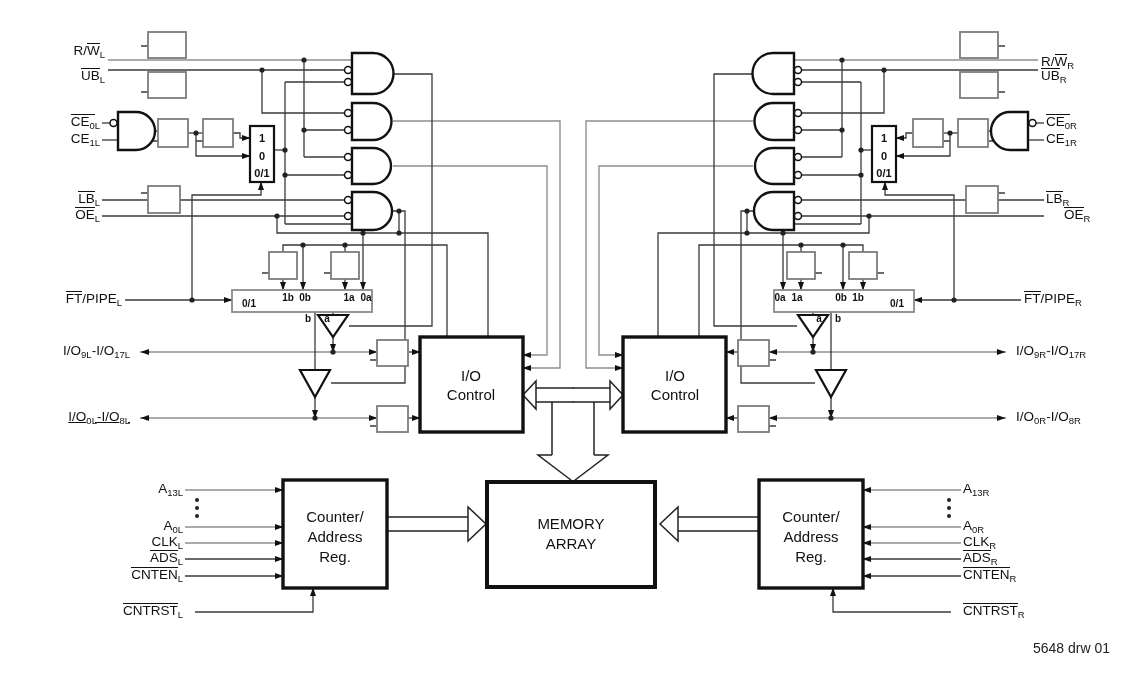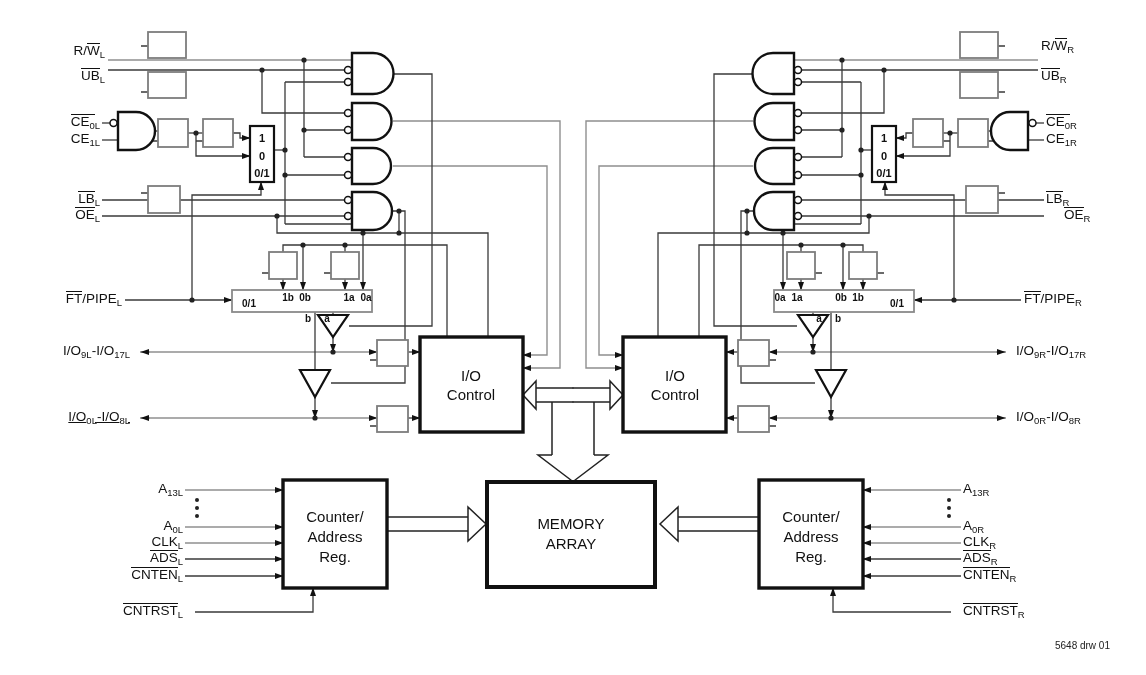--- a/index.html
+++ b/index.html
@@ -6,21 +6,21 @@
   #stage{position:relative;width:1146px;height:675px;background:#fff;overflow:hidden;
          font-family:"Liberation Sans",sans-serif;}
   #wires-svg{position:absolute;left:0;top:0;}
   svg text{font-family:"Liberation Sans",sans-serif;fill:#111;}
   .blk{font-size:15px;}
   .mxt{font-size:11px;font-weight:bold;}
   .rgt{font-size:10px;font-weight:bold;}
   .sig{position:absolute;font-size:13.5px;color:#111;white-space:nowrap;line-height:1.15;}
   .sig .sb{font-size:9.5px;position:relative;top:3px;}
   .sig .ov{display:inline-block;border-top:1.4px solid #111;line-height:1.05;}
-  .note{position:absolute;font-size:10px;color:#222;}
+  .note{position:absolute;font-size:14px;color:#222;}
 </style>
 </head>
 <body>
 
 <div id="stage">
 <svg id="wires-svg" width="1146" height="675" viewBox="0 0 1146 675">
   <defs>
     <marker id="ah" markerUnits="userSpaceOnUse" markerWidth="9" markerHeight="7" refX="8" refY="3" orient="auto">
       <path d="M0,0 L8.5,3 L0,6 Z" fill="#111"></path>
     </marker>
@@ -226,21 +226,21 @@
     <div class="sig" style="top: 207px; right: 1046px;"><span class="ov"><span>OE</span></span><span class="sb">L</span></div>
     <div class="sig" style="top: 291px; right: 1024px;"><span class="ov"><span>FT</span></span><span>/PIPE</span><span class="sb">L</span></div>
     <div class="sig" style="top: 343px; right: 1016px;"><span>I/O</span><span class="sb">9L</span><span>-I/O</span><span class="sb">17L</span></div>
     <div class="sig" style="top: 409px; right: 1016px; text-decoration: underline;"><span>I/O</span><span class="sb">0L</span><span>-I/O</span><span class="sb">8L</span></div>
     <div class="sig" style="top: 481px; right: 963px;"><span>A</span><span class="sb">13L</span></div>
     <div class="sig" style="top: 518px; right: 963px;"><span>A</span><span class="sb">0L</span></div>
     <div class="sig" style="top: 534px; right: 963px;"><span>CLK</span><span class="sb">L</span></div>
     <div class="sig" style="top: 550px; right: 963px;"><span class="ov"><span>ADS</span></span><span class="sb">L</span></div>
     <div class="sig" style="top: 567px; right: 963px;"><span class="ov"><span>CNTEN</span></span><span class="sb">L</span></div>
     <div class="sig" style="top: 603px; right: 963px;"><span class="ov"><span>CNTRST</span></span><span class="sb">L</span></div>
-    <div class="sig" style="top: 38px; left: 1041px;"><span>R/</span><span class="ov"><span>W</span></span><span class="sb">R</span></div>
+    <div class="sig" style="top: 54px; left: 1041px;"><span>R/</span><span class="ov"><span>W</span></span><span class="sb">R</span></div>
     <div class="sig" style="top: 68px; left: 1041px;"><span class="ov"><span>UB</span></span><span class="sb">R</span></div>
     <div class="sig" style="top: 114px; left: 1046px;"><span class="ov"><span>CE</span><span class="sb">0</span></span><span class="sb">R</span></div>
     <div class="sig" style="top: 131px; left: 1046px; text-align: right;"><span>CE</span><span class="sb">1</span><span class="sb">R</span></div>
     <div class="sig" style="top: 191px; left: 1046px;"><span class="ov"><span>LB</span></span><span class="sb">R</span></div>
     <div class="sig" style="top: 207px; left: 1046px; margin-left: 18px;"><span class="ov"><span>OE</span></span><span class="sb">R</span></div>
     <div class="sig" style="top: 291px; left: 1024px;"><span class="ov"><span>FT</span></span><span>/PIPE</span><span class="sb">R</span></div>
     <div class="sig" style="top: 343px; left: 1016px;"><span>I/O</span><span class="sb">9R</span><span>-I/O</span><span class="sb">17R</span></div>
     <div class="sig" style="top: 409px; left: 1016px;"><span>I/O</span><span class="sb">0R</span><span>-I/O</span><span class="sb">8R</span></div>
     <div class="sig" style="top: 481px; left: 963px;"><span>A</span><span class="sb">13R</span></div>
     <div class="sig" style="top: 518px; left: 963px;"><span>A</span><span class="sb">0R</span></div>

